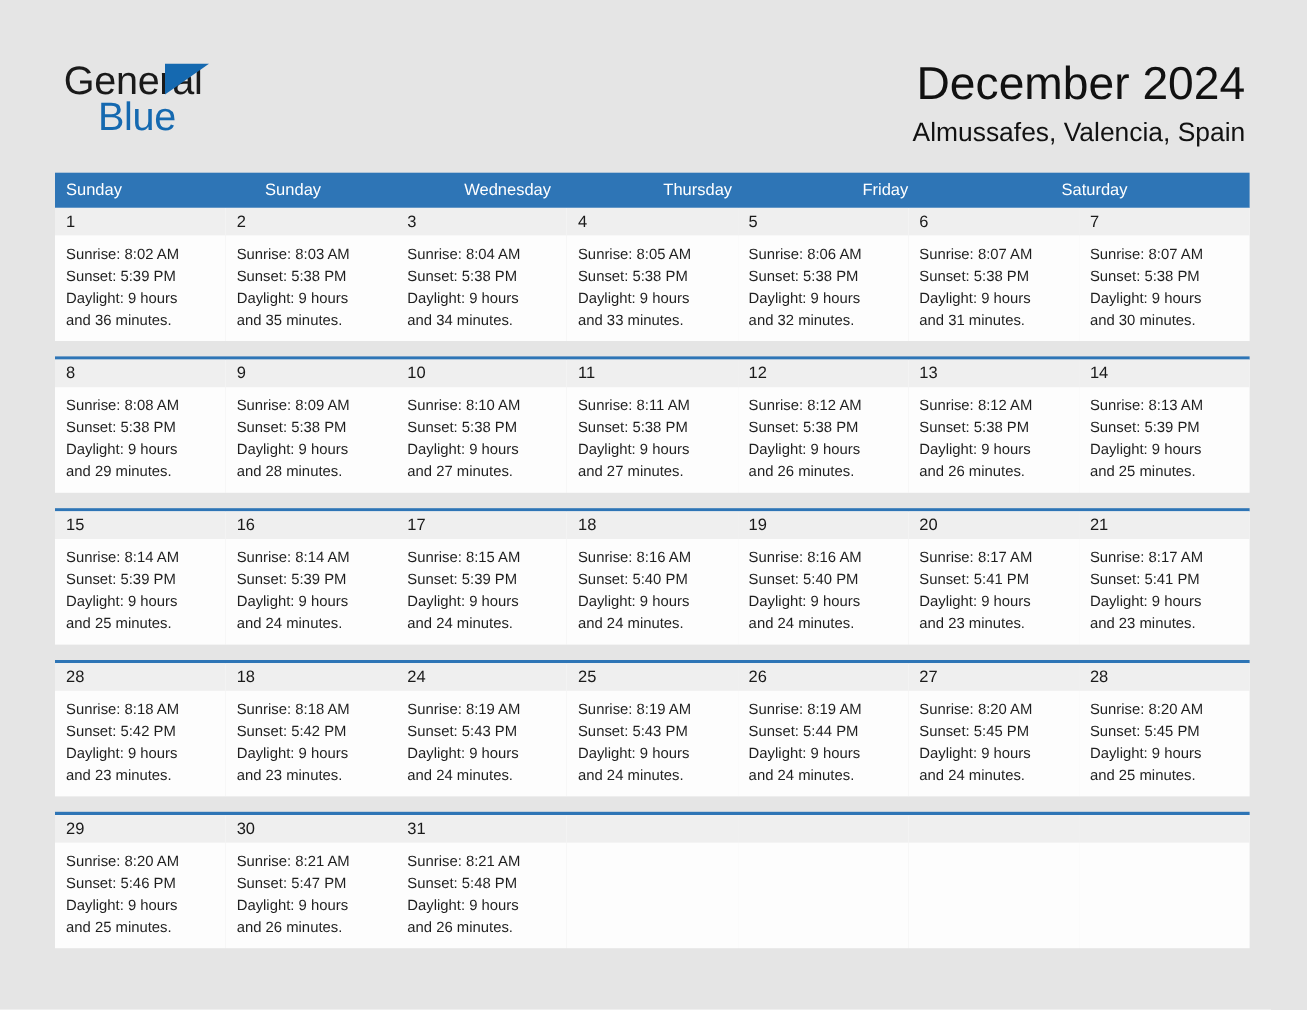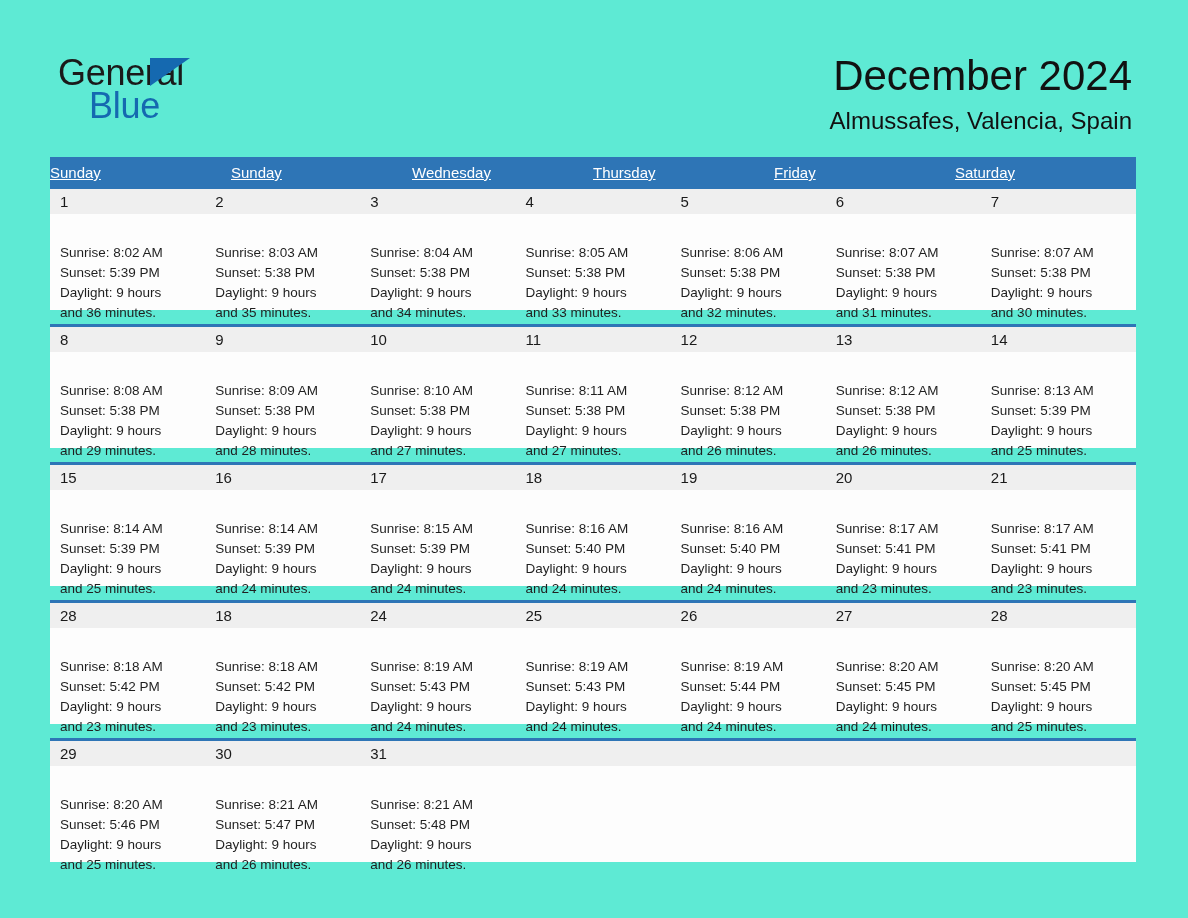--- a/index.html
+++ b/index.html
@@ -8,21 +8,21 @@
     padding: 0;
     background: #ffffff;
     width: 1188px;
     height: 918px;
     font-family: "Liberation Sans", sans-serif;
   }
   .page {
     position: relative;
     width: 1188px;
     height: 918px;
-    background: #5eead4;
+    background: #e5e5e5;
   }
 
   
   .header {
     position: absolute;
     left: 0; top: 0;
     width: 1188px;
     height: 150px;
   }
   .logo {
@@ -95,23 +95,23 @@
     display: flex;
     width: 100%;
     background: #2e75b6;
     height: 32px;
   }
   .weekday {
     flex: 1 1 0;
     color: #ffffff;
     font-size: 15px;
     line-height: 32px;
+    padding-left: 10px;
     white-space: nowrap;
     overflow: hidden;
-    text-decoration: underline;
   }
 
   .week {
     display: flex;
     width: 100%;
     margin-top: 0px;
   }
   .week.spaced { margin-top: 14px; border-top: 3px solid #2e75b6; }
 
   .daycell {
@@ -127,21 +127,20 @@
   }
   .daynum {
     font-size: 15px;
     color: #1a1a1a;
     line-height: 25px;
     padding-left: 10px;
   }
   .daycell.empty .daynum-band { background: #efefef; }
   .lines {
     padding: 7px 8px 0 10px;
-    margin-top: 22px;
   }
   .line {
     font-size: 13.5px;
     color: #1f1f1f;
     line-height: 20px;
     white-space: nowrap;
   }
 </style>
 </head>
 <body>

